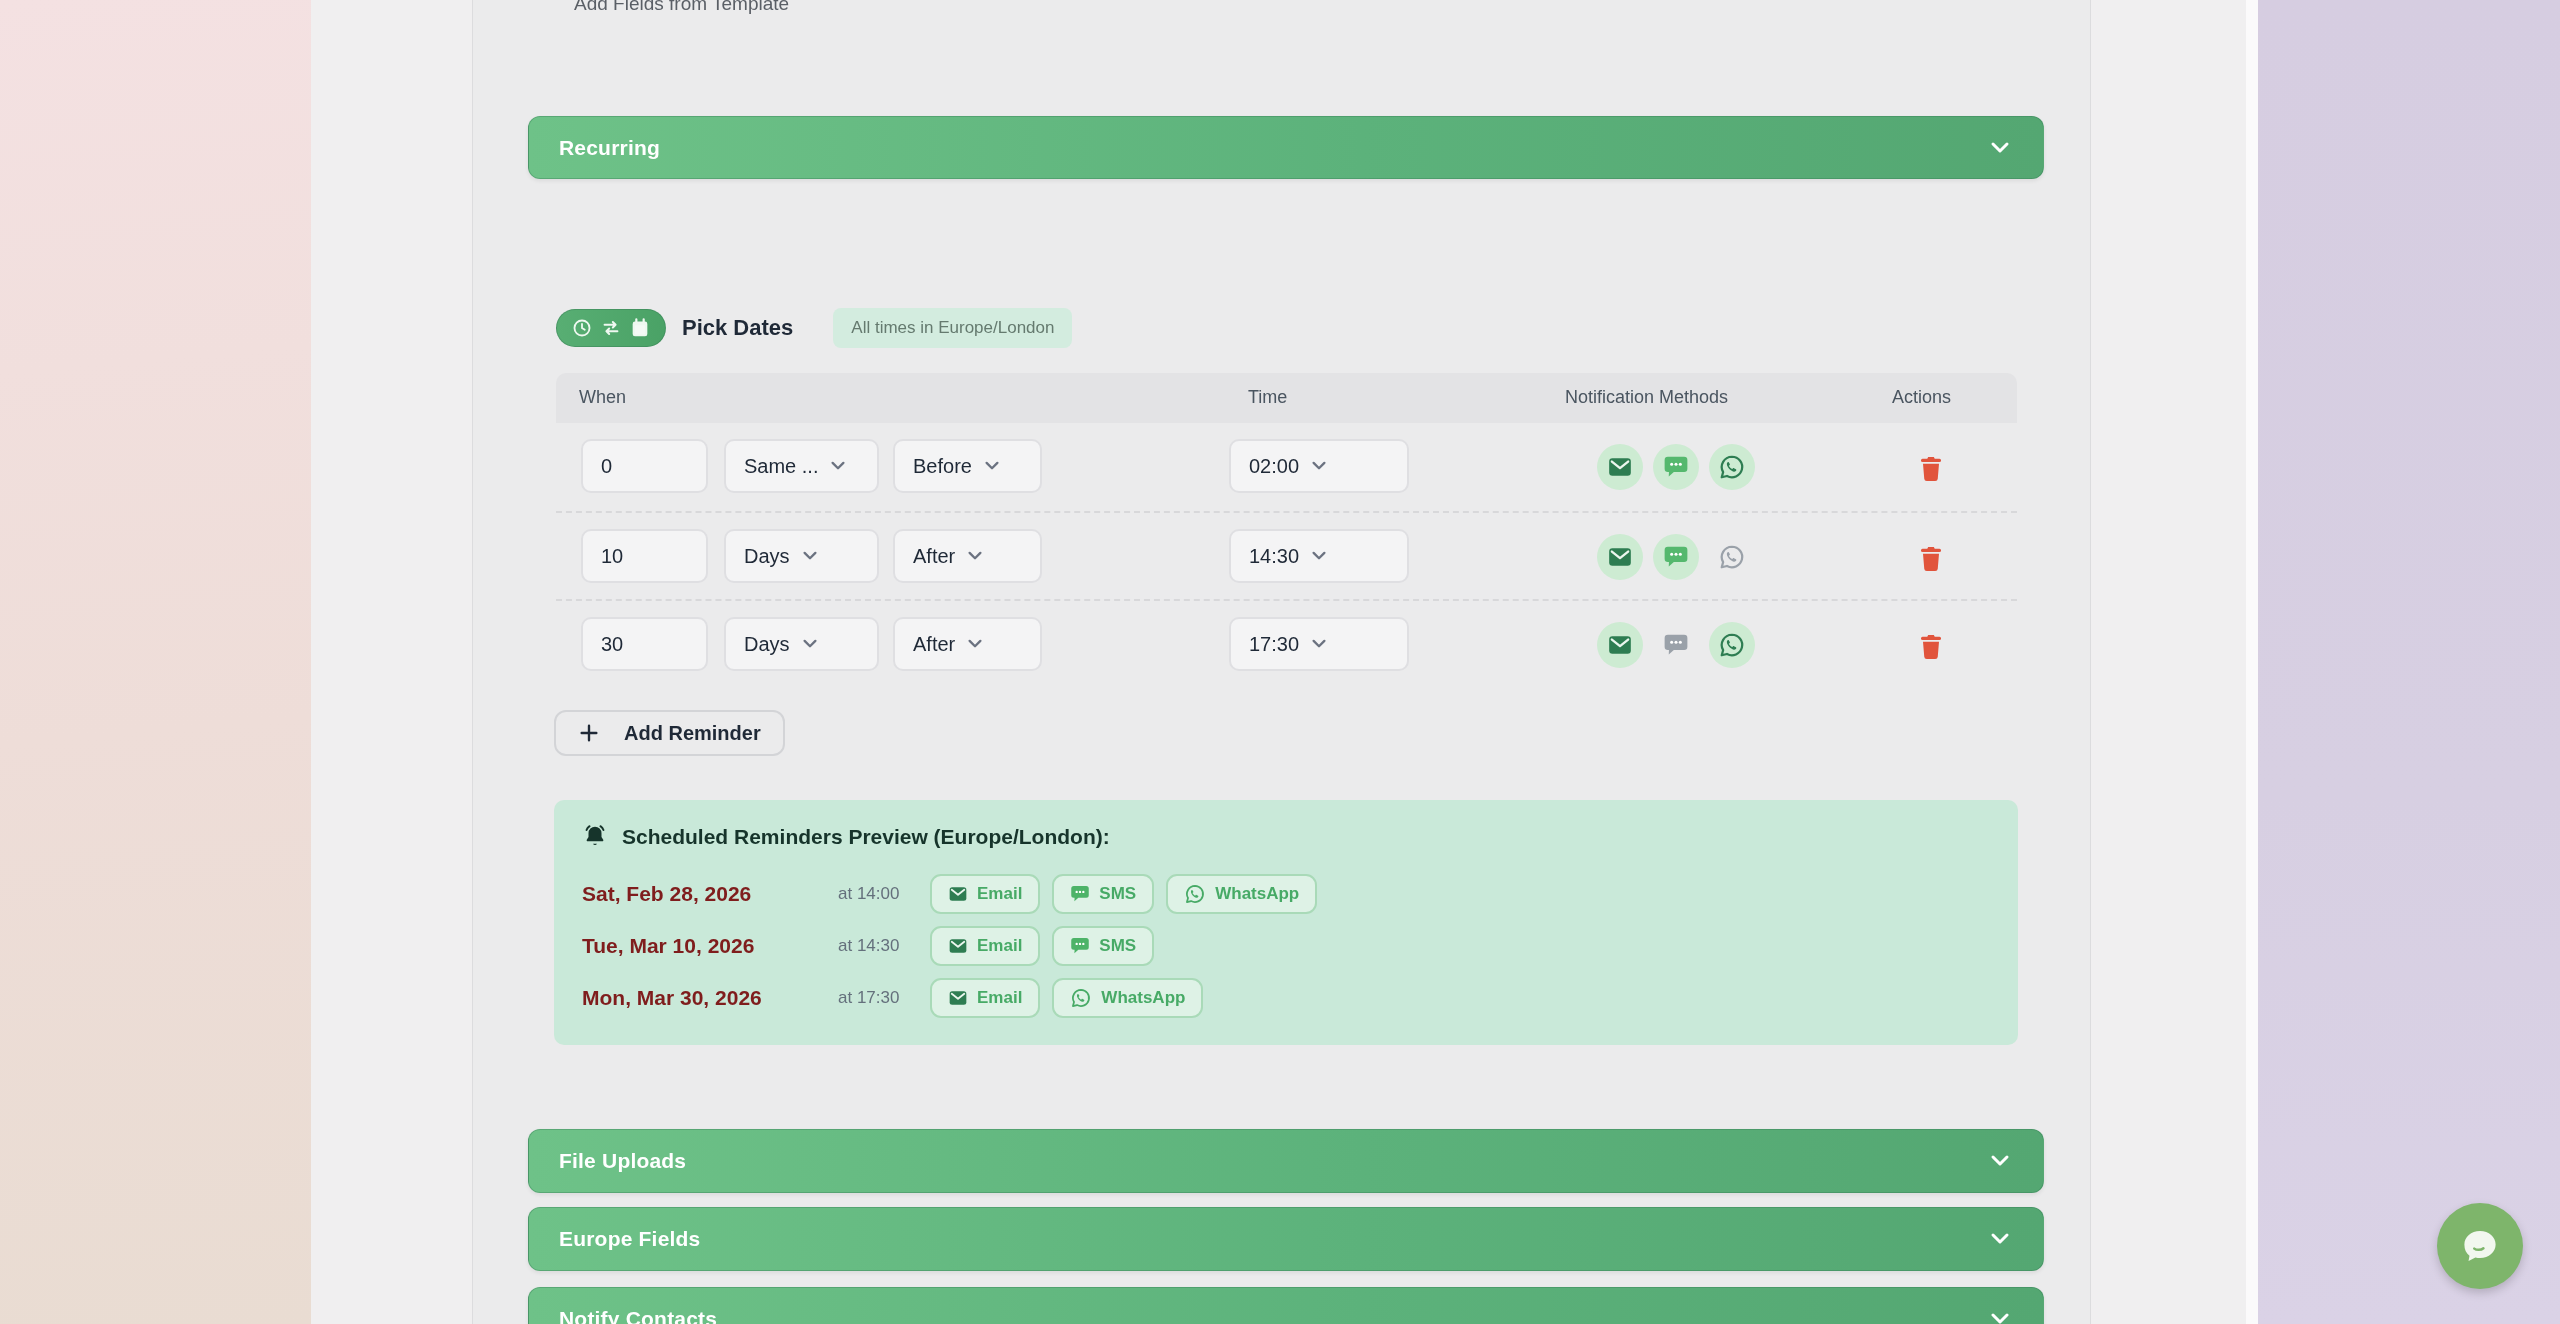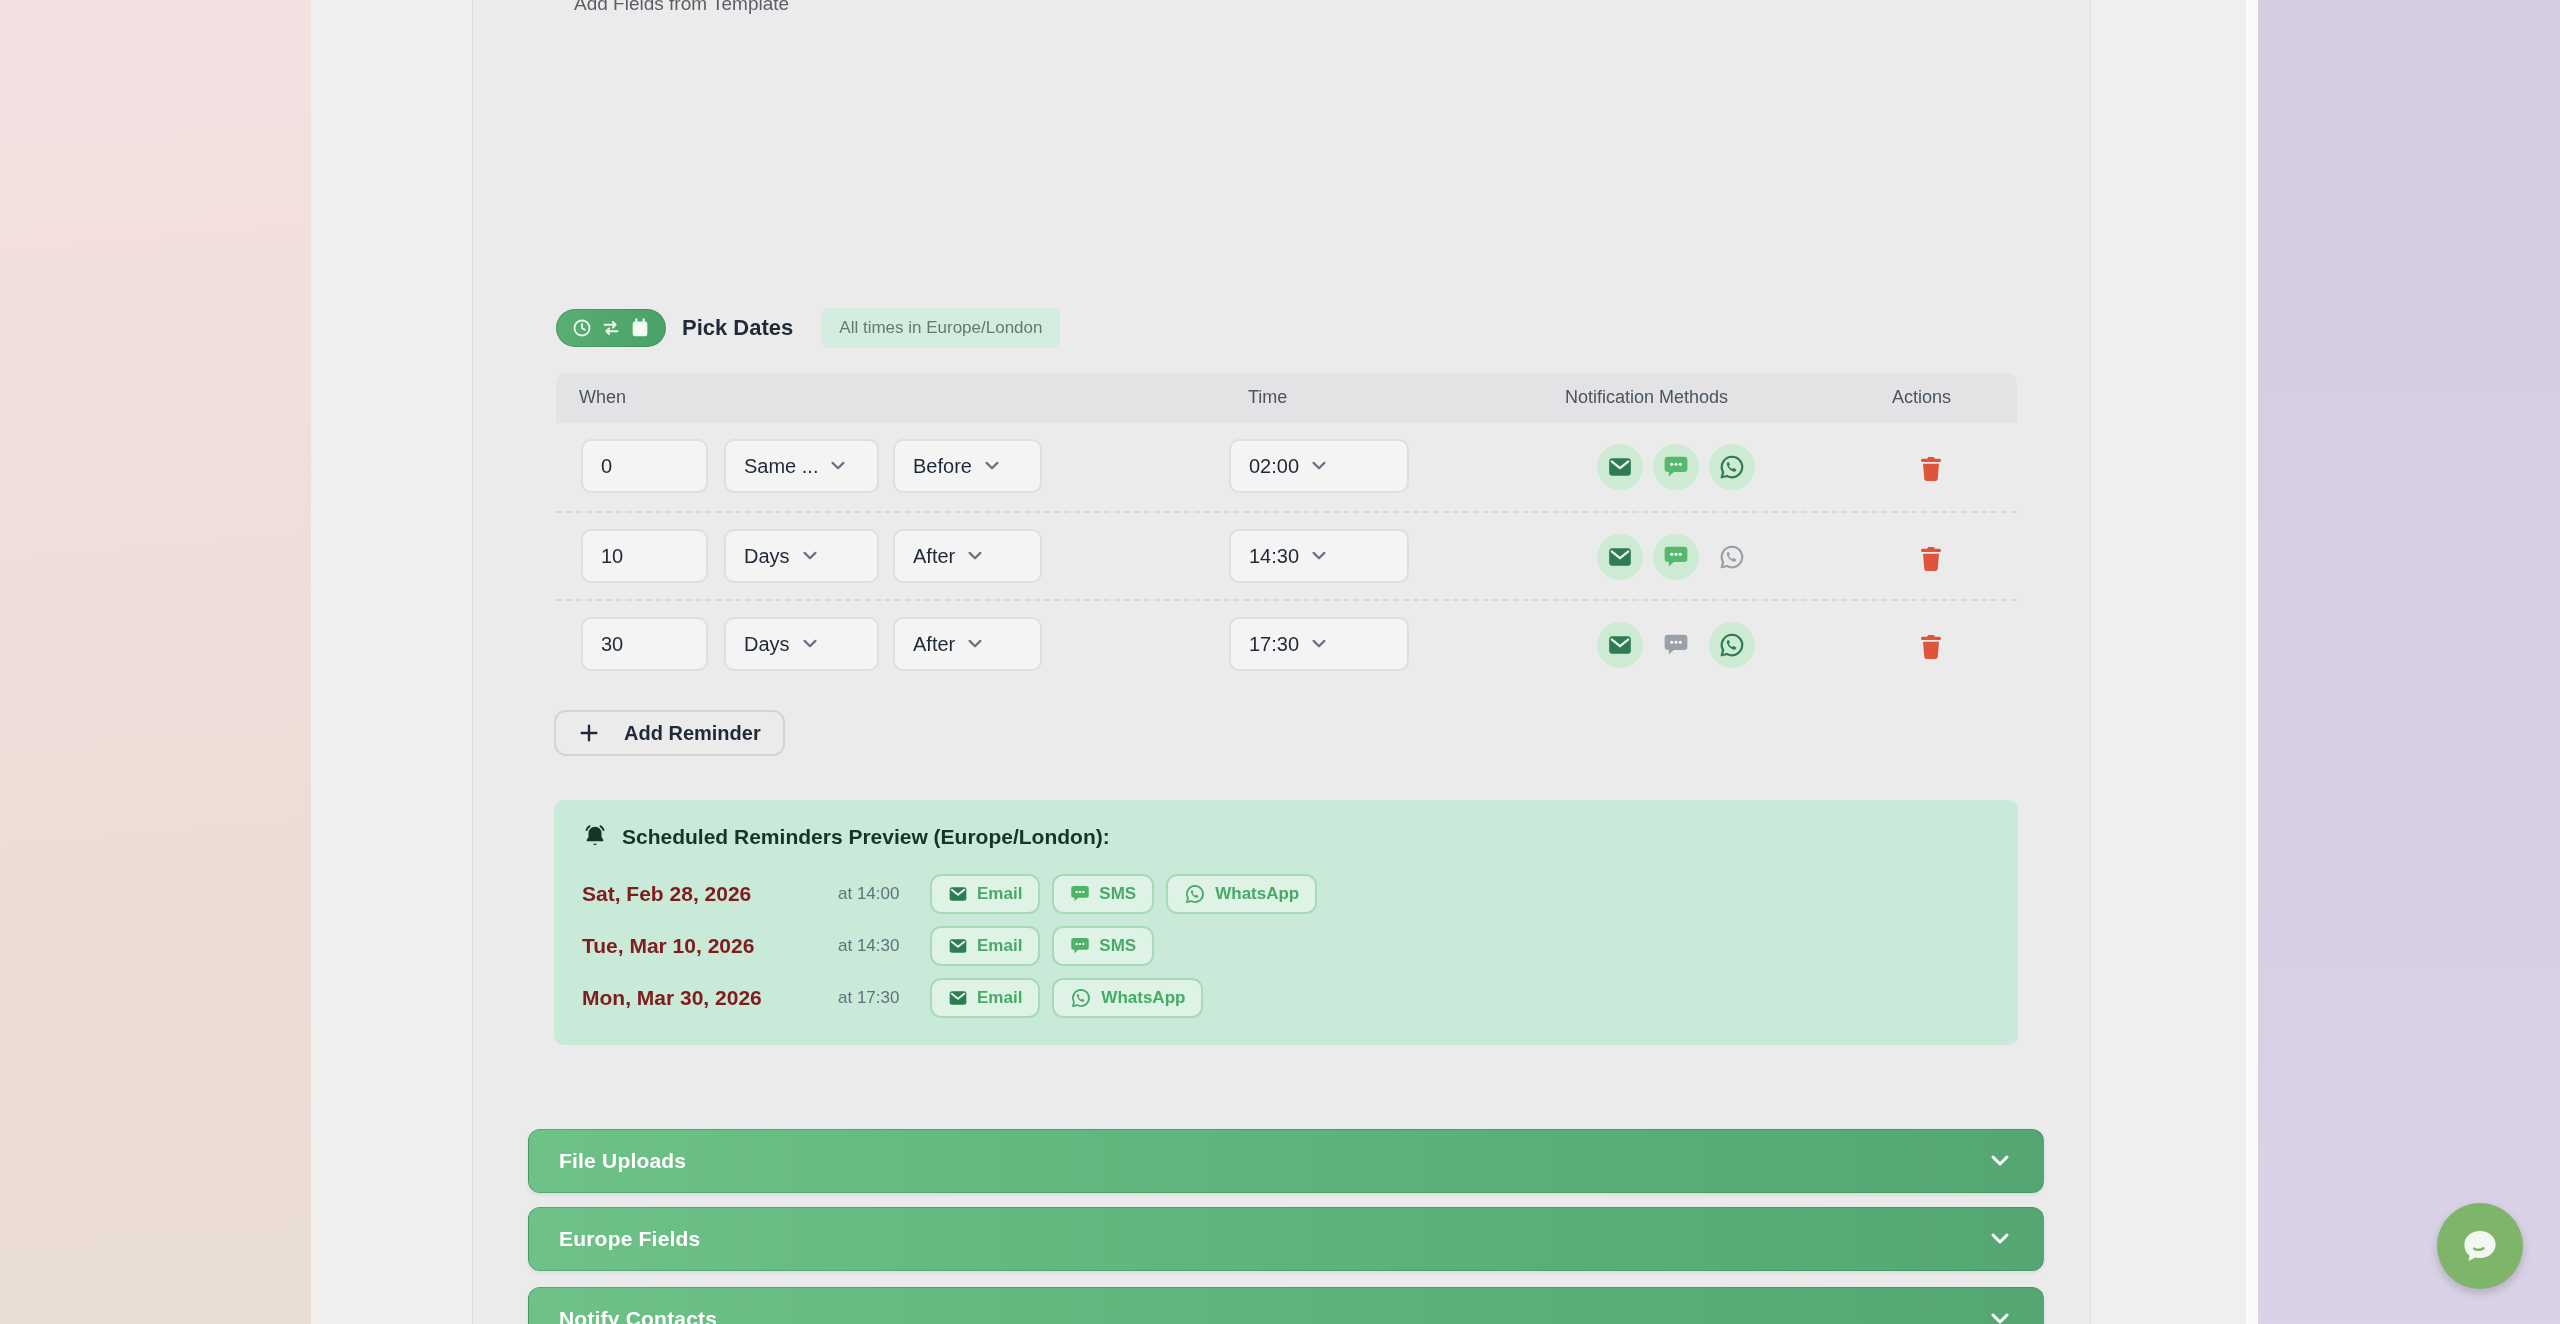--- a/index.html
+++ b/index.html
@@ -42,21 +42,21 @@
   
   .rem-body { position:absolute; left:55px; top:268px; width:1516px; }
 
   .pick-row { position:absolute; left:28px; top:40px; display:flex; align-items:center; }
   .pick-pill { width:110px; height:38px; border-radius:19px;
                background:linear-gradient(90deg,#58ae73,#4aa266);
                border:1px solid rgba(52,120,82,.4);
                display:flex; align-items:center; justify-content:center; gap:7px; color:#eef8f0; cursor:pointer; }
   .pick-pill svg { display:block; }
   .pick-label { margin-left:16px; font-size:22px; font-weight:700; color:#1f2937; }
-  .tz-note { margin-left:28px; background:#d3ecdf; color:#657a6f; font-size:17px;
+  .tz-note { margin-left:40px; background:#d3ecdf; color:#657a6f; font-size:17px;
              padding:10px 18px; border-radius:8px; }
 
   
   .table { position:absolute; left:28px; top:105px; width:1461px; }
   .t-head { height:50px; background:#e3e3e5; border-radius:10px 10px 0 0; position:relative;
             font-size:18px; color:#4a5560; }
   .t-head span { position:absolute; top:14px; }
   .h-when   { left:23px; }
   .h-time   { left:692px; }
   .h-meth   { left:1009px; }
@@ -176,20 +176,27 @@
 <div class="screen">
 
   <div class="bg-left"></div>
   <div class="bg-gap"></div>
   <div class="bg-right"></div>
 
   <div class="content-col">
 
     <div class="top-link">Add Fields from Template</div>
 
+    <div class="bar" id="bar-recurring">
+      <span class="bar-title">Recurring</span>
+      <span class="spacer"></span>
+      <svg class="chev" viewBox="0 0 26 26">
+          <use href="#i-chev-down"></use>
+        </svg>
+    </div>
 
 
     <div class="rem-body">
 
       <div class="pick-row">
         <div class="pick-pill">
           <svg width="22" height="22" viewBox="0 0 24 24">
               <use href="#i-clock"></use>
             </svg>
           <svg width="22" height="22" viewBox="0 0 24 24">

